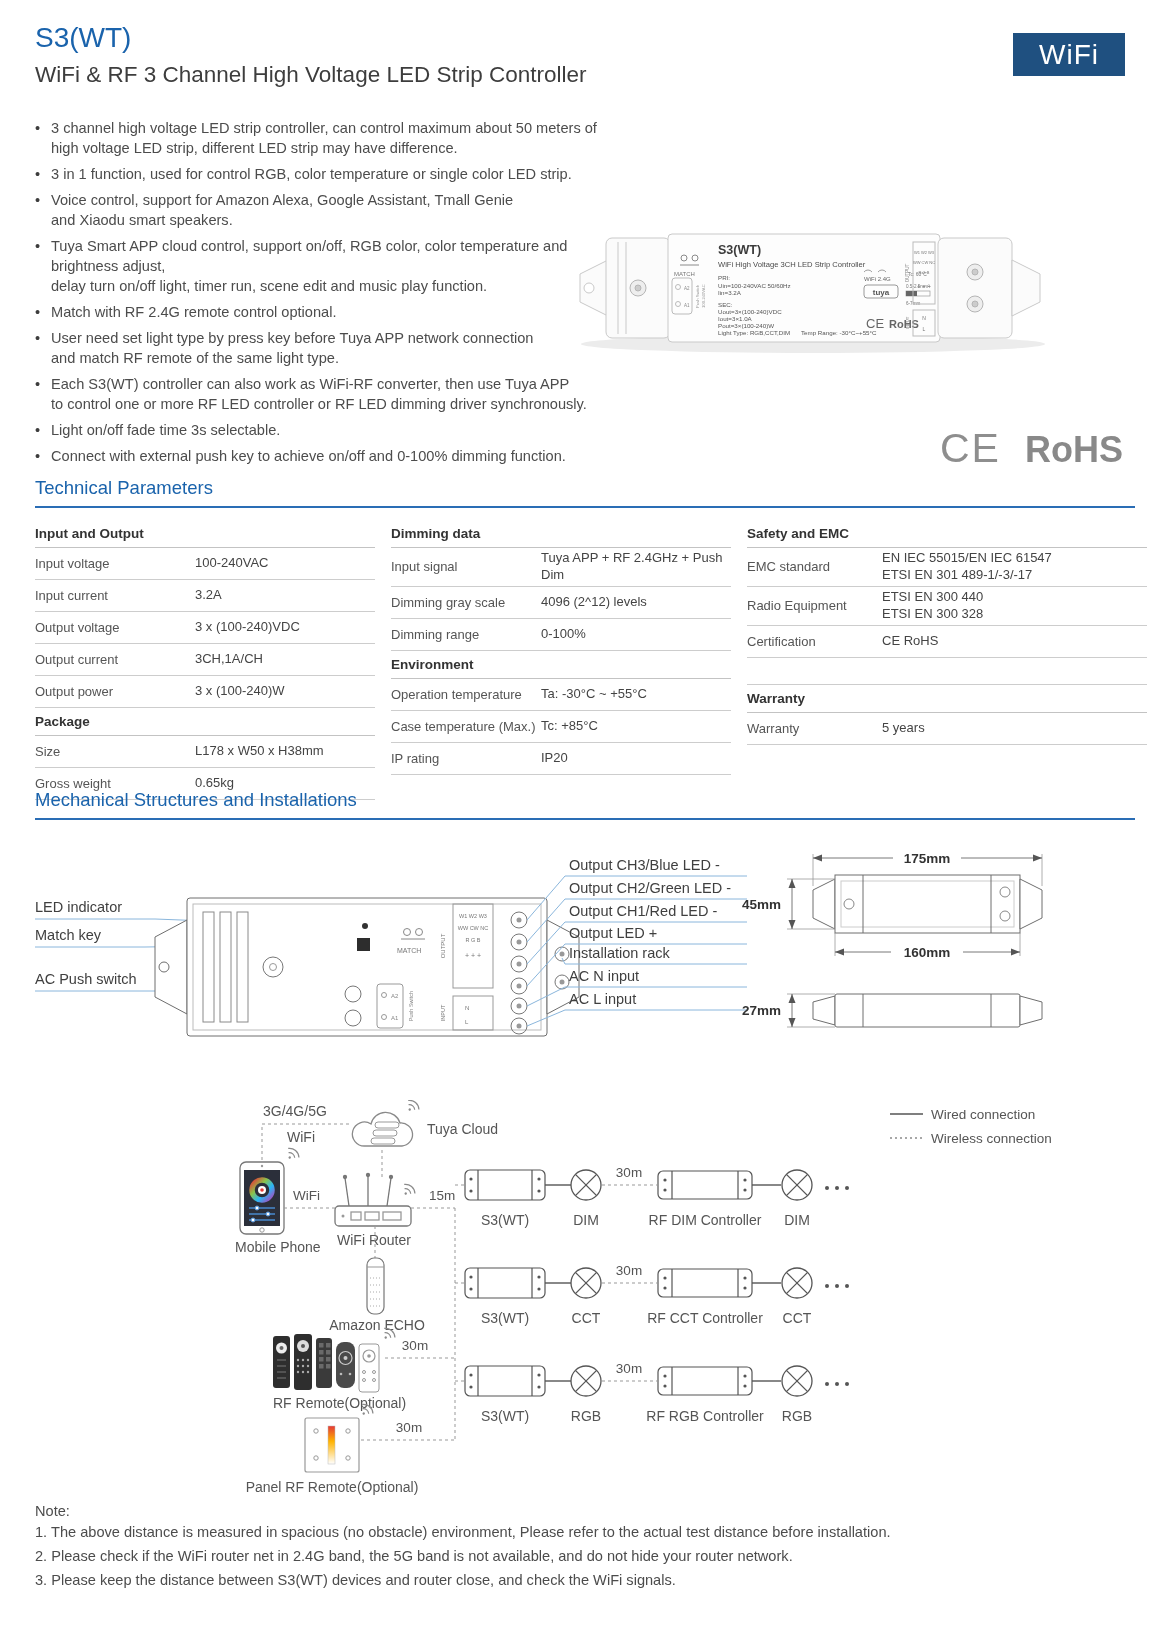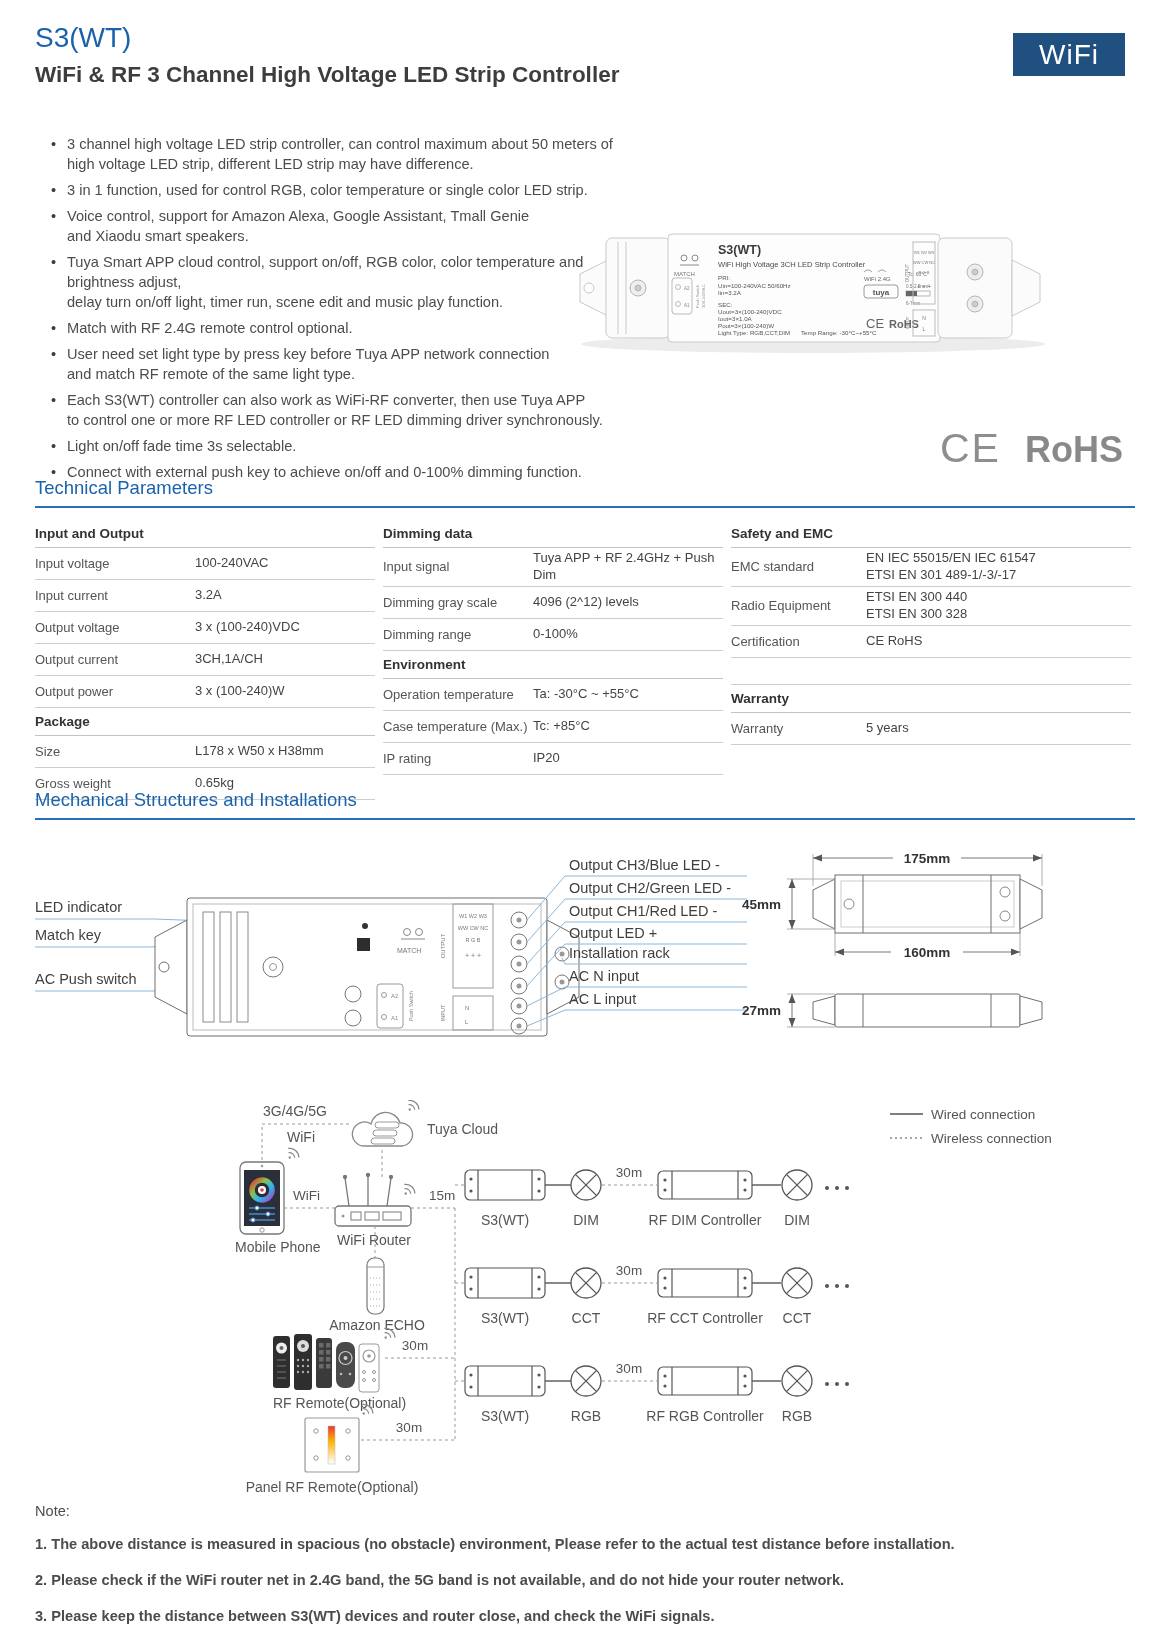--- a/index.html
+++ b/index.html
@@ -3,50 +3,50 @@
 <meta charset="utf-8">
 <style>
   html,body{margin:0;padding:0;background:#fff;}
   .page{position:relative;width:1170px;height:1642px;background:#fff;overflow:hidden;
         font-family:"Liberation Sans",sans-serif;color:#4c4c4c;}
   svg{font-family:"Liberation Sans",sans-serif;}
   
   .model{position:absolute;left:35px;top:22px;font-size:28px;color:#1a63ac;}
   .wifi-badge{position:absolute;left:1013px;top:33px;width:112px;height:43px;background:#1f5080;
               color:#fff;font-size:28px;display:flex;align-items:center;justify-content:center;letter-spacing:1px;}
-  .title{position:absolute;left:35px;top:62px;margin:0;font-size:22.5px;font-weight:bold;color:#3d3d3d;}
+  .title{position:absolute;left:35px;top:62px;margin:0;font-size:22.5px;font-weight:normal;color:#3d3d3d;}
   
-  .features{position:absolute;left:35px;top:118px;width:585px;margin:16px;padding:0;list-style:none;}
+  .features{position:absolute;left:35px;top:118px;width:585px;margin:0;padding:0;list-style:none;}
   .features li{position:relative;padding-left:16px;margin-bottom:6px;font-size:14.6px;line-height:20px;color:#4c4c4c;}
   .features li::before{content:"\2022";position:absolute;left:0;top:0;color:#3d3d3d;}
   .pre{white-space:pre-line;}
   
   .cemark{position:absolute;left:940px;top:425px;display:flex;align-items:baseline;gap:24px;}
   .cemark .ce{font-size:41px;color:#8e8e8e;letter-spacing:2px;}
   .cemark .rohs{font-size:36px;font-weight:bold;color:#898989;}
   
   .sec-head{position:absolute;left:35px;width:1100px;color:#1a63ac;font-size:18.5px;
             padding-bottom:7px;border-bottom:2px solid #2a6db5;}
   
   .tech-table{position:absolute;left:35px;top:520px;width:1100px;display:grid;
-              grid-template-columns:340px 340px 400px;column-gap:8px;align-items:start;font-size:13px;}
+              grid-template-columns:340px 340px 400px;column-gap:16px;align-items:start;font-size:13px;}
   .t-head{font-weight:bold;font-size:13.5px;color:#333;min-height:27px;display:flex;align-items:center;
           border-bottom:1px solid #c3c3c3;}
   .t-row{display:flex;align-items:center;min-height:27px;border-bottom:1px solid #cdcdcd;padding:2px 0;}
   .t-row .lab{flex:0 0 auto;color:#555;}
   .t-row .val{color:#444;white-space:pre-line;line-height:1.3;}
   .c1 .lab{width:160px;} .c2 .lab{width:150px;} .c3 .lab{width:135px;}
   .t-spacer{min-height:26px;border-bottom:1px solid #cdcdcd;}
   
   .mech-svg{position:absolute;left:35px;top:842px;}
   .wiring-svg{position:absolute;left:35px;top:1100px;}
   .device-photo{position:absolute;left:568px;top:212px;}
   
   .notes{position:absolute;left:35px;top:1503px;width:1110px;font-size:14.6px;color:#4c4c4c;}
-  .notes .nline{margin-top:15px;line-height:1.45;font-weight:bold;}
+  .notes .nline{margin-top:3px;line-height:1.45;}
 </style>
 </head>
 <body>
 
 <div class="page">
 
   <div class="model">S3(WT)</div>
   <div class="wifi-badge">WiFi</div>
   <h1 class="title">WiFi &amp; RF 3 Channel High Voltage LED Strip Controller</h1>
 

